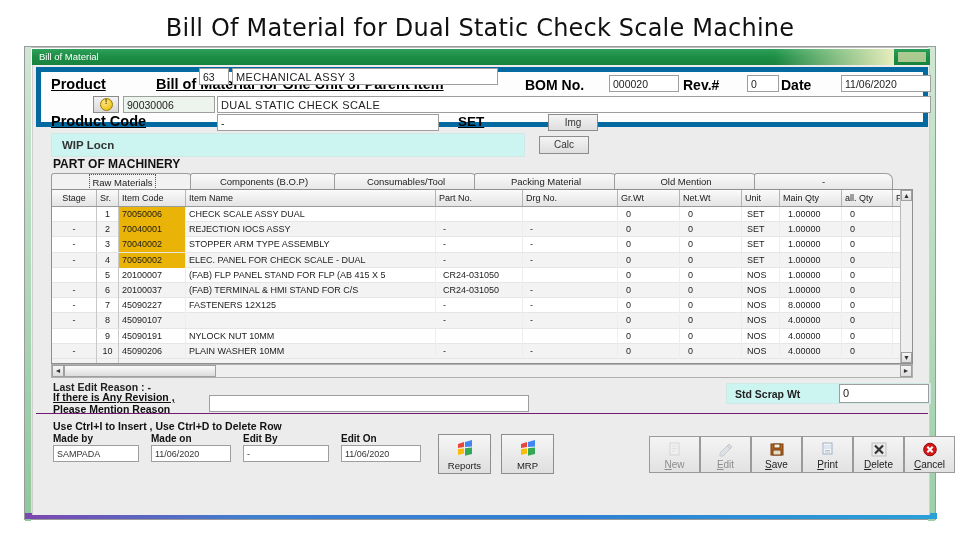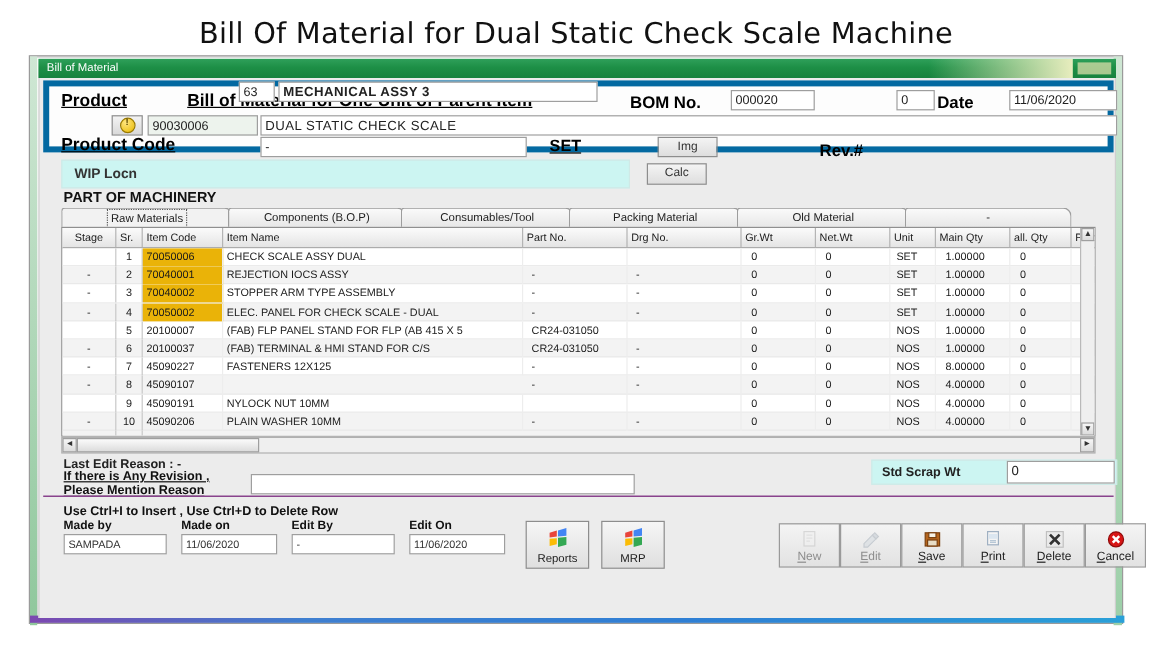--- a/index.html
+++ b/index.html
@@ -63,21 +63,21 @@
   }
   .lbl-bold-u{
     font-weight:bold;color:#000;text-decoration:underline;
     font-family:"Liberation Sans", sans-serif;
   }
   .lbl-bold{font-weight:bold;color:#000;}
 
   .h-product{position:absolute;left:10px;top:4px;font-size:14.5px;}
   .h-bomtitle{position:absolute;left:115px;top:4px;font-size:14.5px;white-space:nowrap;}
   .h-bomno{position:absolute;left:484px;top:5px;font-size:14px;}
-  .h-rev{position:absolute;left:642px;top:5px;font-size:14px;margin-top:40px;}
+  .h-rev{position:absolute;left:642px;top:5px;font-size:14px;}
   .h-date{position:absolute;left:740px;top:5px;font-size:14px;}
 
   .fld{
     position:absolute;background:#fff;border:1px solid #9e9e9e;
     box-sizing:border-box;font-size:10.5px;color:#222;
     padding:1px 3px;line-height:14px;white-space:nowrap;overflow:hidden;
     font-family:"Liberation Sans", sans-serif;
   }
 
   .f-bomno{left:568px;top:3px;width:70px;height:17px;}
@@ -112,21 +112,21 @@
     font-size:10px;text-align:center;line-height:15px;color:#333;
   }
 
   
   .wip{
     position:absolute;left:18px;top:68px;width:474px;height:24px;
     background:#ccf5f2;border:1px solid #cfe9e6;box-sizing:border-box;
   }
   .wip-lbl{position:absolute;left:10px;top:5px;font-size:11.5px;font-weight:bold;color:#333;}
   .f-wipcode{left:166px;top:3px;width:30px;height:17px;}
-  .f-wipname{left:199px;top:3px;width:266px;height:17px;font-size:11px;letter-spacing:.4px;font-weight:bold;}
+  .f-wipname{left:199px;top:3px;width:266px;height:17px;font-size:11px;letter-spacing:.4px;}
   .btn-calc{
     position:absolute;left:506px;top:71px;width:50px;height:18px;
     background:linear-gradient(180deg,#f4f4f4,#dedede);
     border:1px solid #8d8d8d;box-sizing:border-box;
     font-size:10px;text-align:center;line-height:16px;color:#333;
   }
   .partof{position:absolute;left:20px;top:92px;font-size:12px;font-weight:bold;color:#111;}
 
   
   .tabs{position:absolute;left:18px;top:108px;width:862px;height:17px;}
@@ -308,21 +308,21 @@
       <div class="fld f-wipcode">63</div>
       <div class="fld f-wipname">MECHANICAL ASSY 3</div>
       <div class="btn-calc">Calc</div>
       <div class="partof">PART OF MACHINERY</div>
 
       <div class="tabs">
           <div class="tab sel" style="left: 0px; width: 143px;"><span class="selbox">Raw Materials</span></div>
           <div class="tab" style="left: 139px; width: 148px;"><span>Components (B.O.P)</span></div>
           <div class="tab" style="left: 283px; width: 144px;"><span>Consumables/Tool</span></div>
           <div class="tab" style="left: 423px; width: 144px;"><span>Packing Material</span></div>
-          <div class="tab" style="left: 563px; width: 144px;"><span>Old Material</span></div>
+          <div class="tab" style="left: 563px; width: 144px;"><span>Old Mention</span></div>
           <div class="tab" style="left: 703px; width: 139px;"><span>-</span></div>
         </div>
 
       <div class="grid">
         <div class="grid-head">
             <div class="gh col-stage" style="text-align: center; padding-left: 0px;">Stage</div>
             <div class="gh col-sr">Sr.</div>
             <div class="gh col-code">Item Code</div>
             <div class="gh col-name">Item Name</div>
             <div class="gh col-part">Part No.</div>

